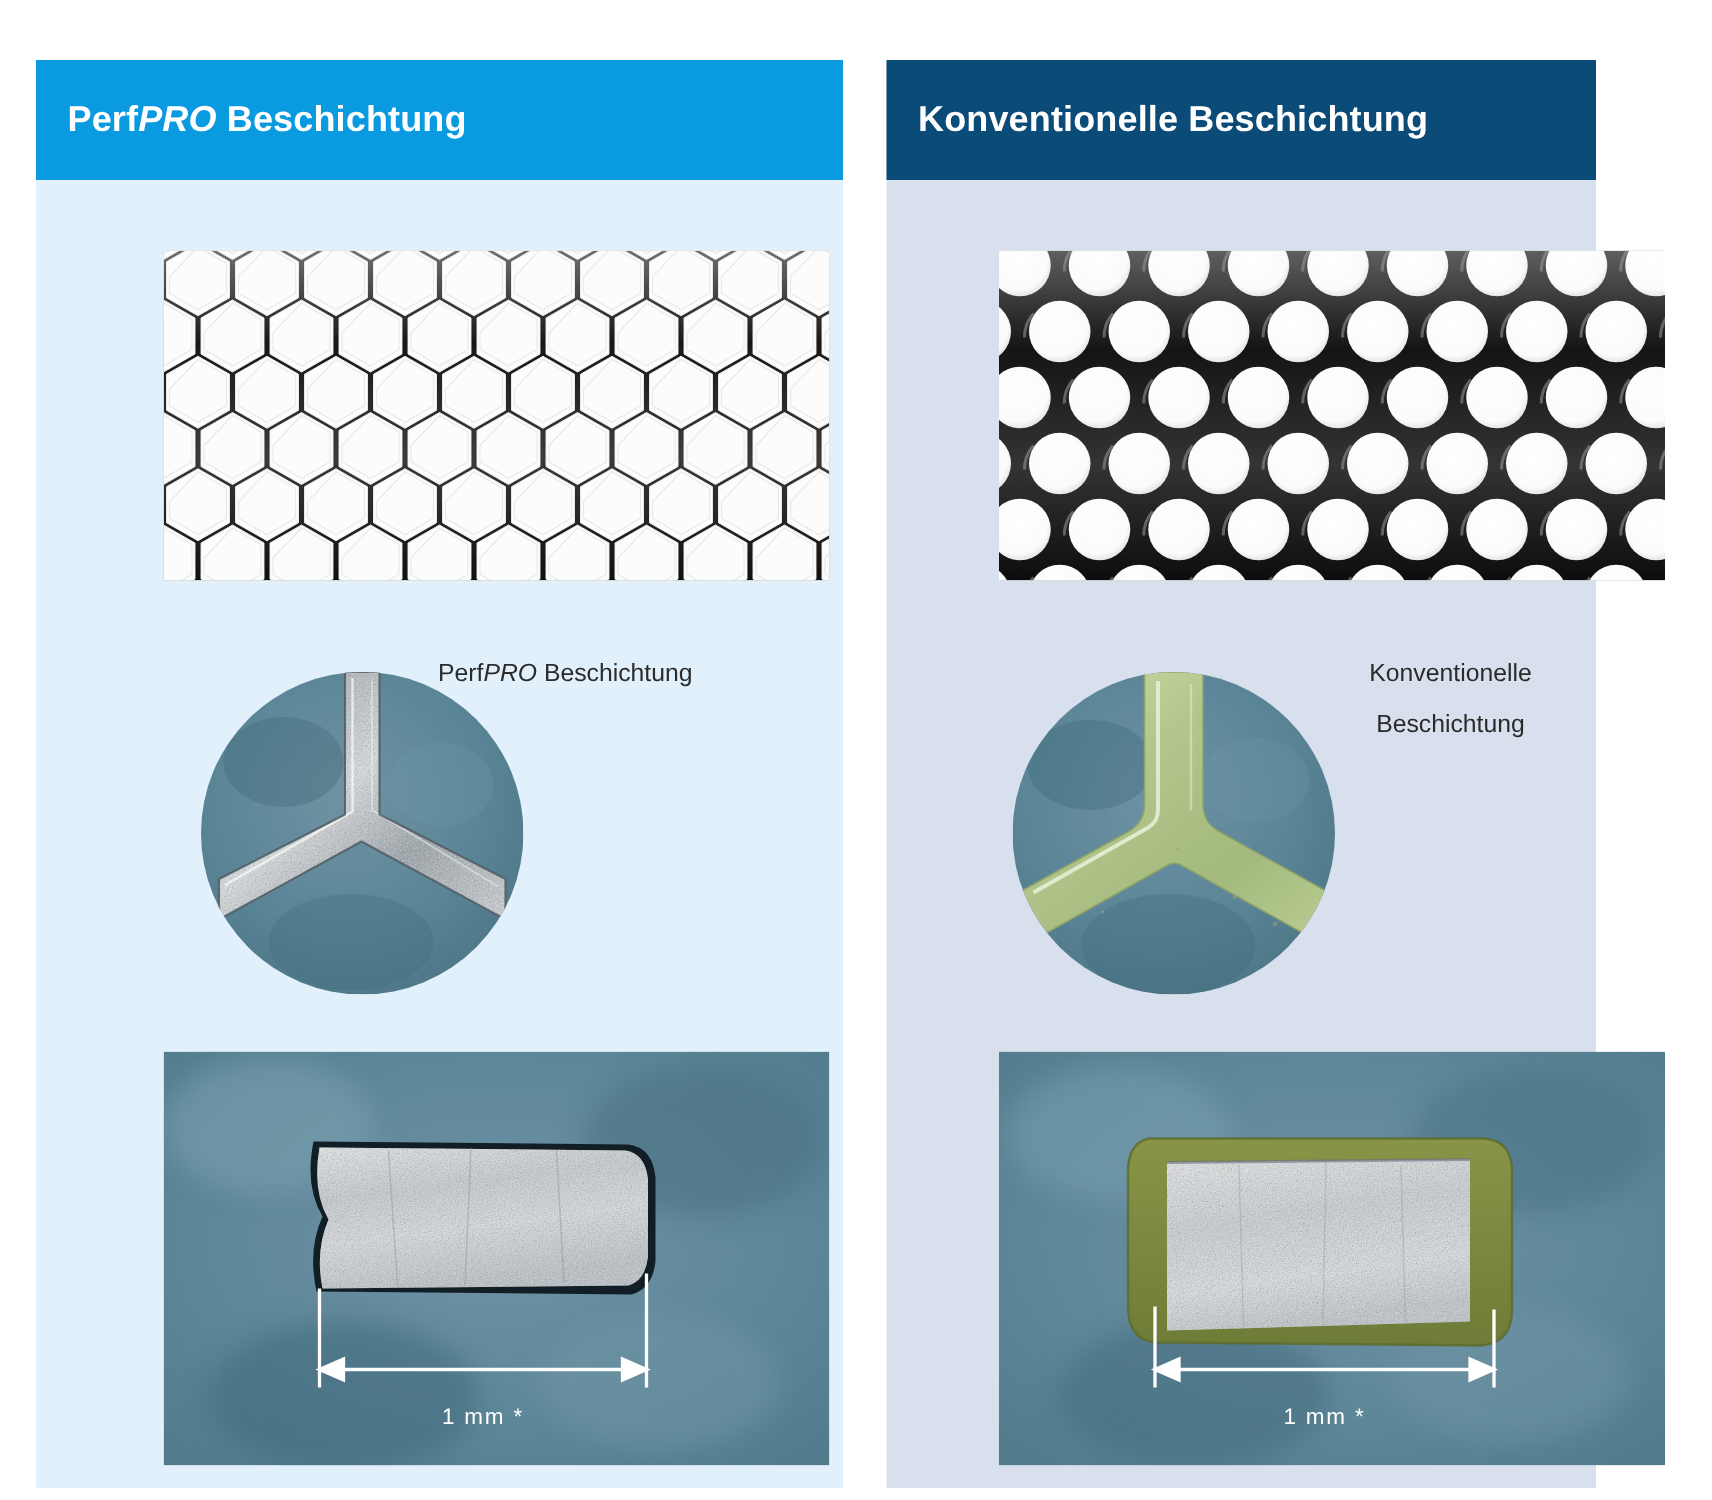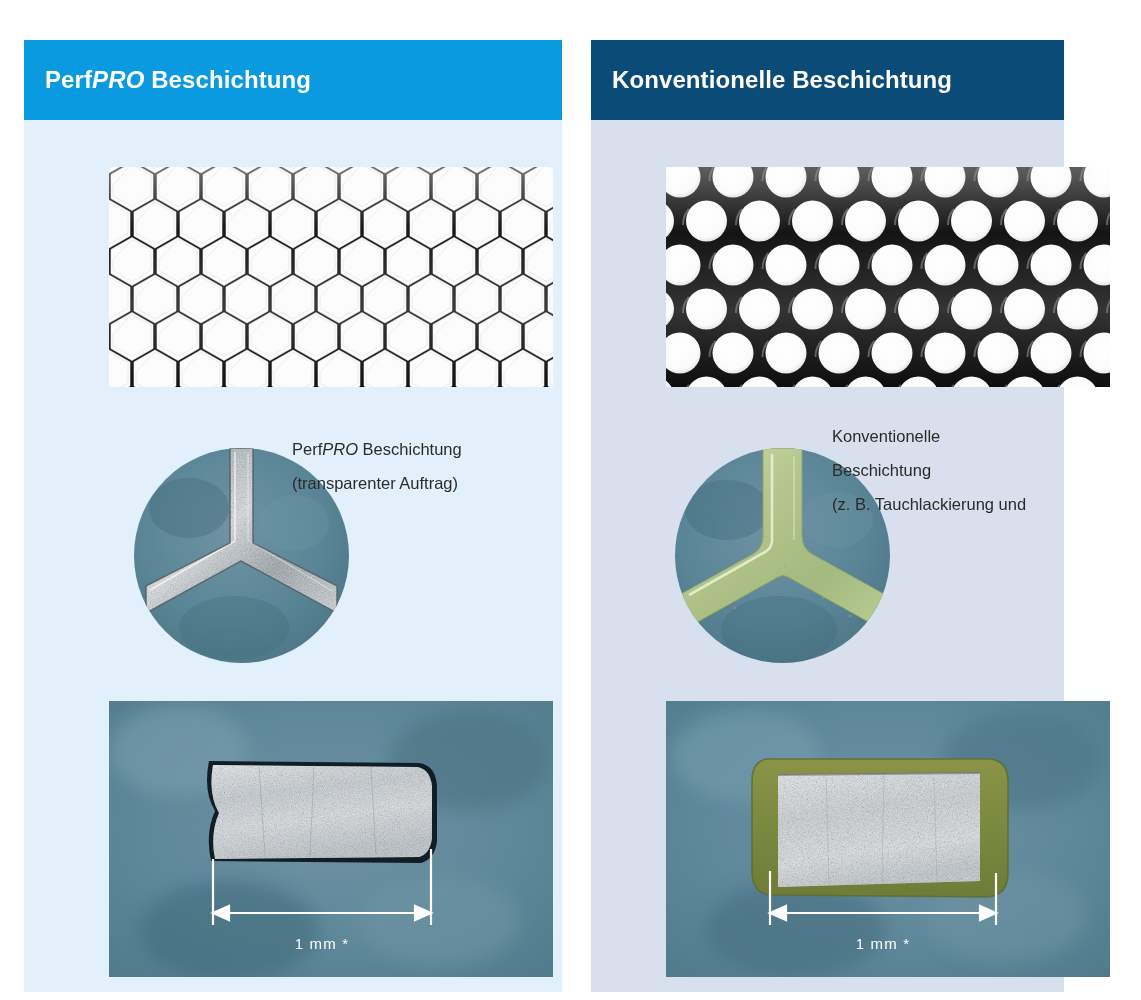--- a/index.html
+++ b/index.html
@@ -49,21 +49,21 @@
   .circlephoto.left{left:70px;top:392px;width:215px;height:215px;}
   .circlephoto.right{left:44px;top:392px;width:215px;height:215px;}
   .circlephoto svg{display:block;width:100%;height:100%;}
 
   
   .caption{
     position:absolute;color:#2b2b2b;font-size:16.5px;line-height:34px;
     white-space:nowrap;
   }
   .caption.left{left:268px;top:392px;width:250px;}
-  .caption.right{left:241px;top:379px;width:270px;}
+  .caption.right{left:241px;top:392px;width:270px;text-align:center;}
   .caption i{font-style:italic;}
   .caption .ln{display:block;}
 
   
   .xsec{position:absolute;overflow:hidden;}
   .xsec.left{left:45px;top:645px;width:444px;height:276px;}
   .xsec.right{left:35px;top:645px;width:444px;height:276px;}
   .xsec svg{display:block;width:100%;height:100%;}
 </style>
 </head>
@@ -247,21 +247,20 @@
         <path d="M96 0 L96 95 L12 138 L12 165 L107 113 L203 165 L203 138 L119 95 L119 0 Z" fill="url(#metL)" stroke="#6d757b" stroke-width="1.1"></path>
         <path d="M96 0 L96 95 L12 138 L12 165 L107 113 L203 165 L203 138 L119 95 L119 0 Z" fill="url(#metL)" filter="url(#grainL)" opacity="0.8"></path>
         <path d="M101 4 L101 93 L16 142" fill="none" stroke="#ffffff" stroke-width="1.6" opacity="0.65"></path>
         <path d="M114 6 L114 92 L198 143" fill="none" stroke="#f2f5f6" stroke-width="1.2" opacity="0.5"></path>
         <path d="M96 0 L96 95 L12 138 L12 165 L107 113 L203 165 L203 138 L119 95 L119 0 Z" fill="none" stroke="#4a5a63" stroke-width="1.4" opacity="0.7"></path>
       </svg>
     </figure>
 
     <div class="caption left">
       <span class="ln"><span>Perf</span><i>PRO</i><span> Beschichtung</span></span>
-      <span class="ln">(transparenter Auftrag)</span>
     </div>
 
     <figure class="xsec left">
       <svg viewBox="0 0 444 276" preserveAspectRatio="none" aria-hidden="true">
         <defs>
           <radialGradient id="xbgL" cx="50%" cy="45%" r="80%">
             <stop offset="0%" stop-color="#6f93a5"></stop>
             <stop offset="60%" stop-color="#5c8698"></stop>
             <stop offset="100%" stop-color="#4d7888"></stop>
           </radialGradient>
@@ -563,21 +562,20 @@
             <circle cx="60" cy="160" r="1.2"></circle>
           <circle cx="175" cy="168" r="1.5"></circle>
             <circle cx="110" cy="118" r="1.1"></circle>
         </g>
       </svg>
     </figure>
 
     <div class="caption right">
       <span class="ln">Konventionelle</span>
       <span class="ln">Beschichtung</span>
-      <span class="ln">(z. B. Tauchlackierung und</span>
     </div>
 
     <figure class="xsec right">
       <svg viewBox="0 0 444 276" preserveAspectRatio="none" aria-hidden="true">
         <defs>
           <radialGradient id="xbgR" cx="50%" cy="45%" r="80%">
             <stop offset="0%" stop-color="#6f93a5"></stop>
             <stop offset="60%" stop-color="#5c8698"></stop>
             <stop offset="100%" stop-color="#4d7888"></stop>
           </radialGradient>

